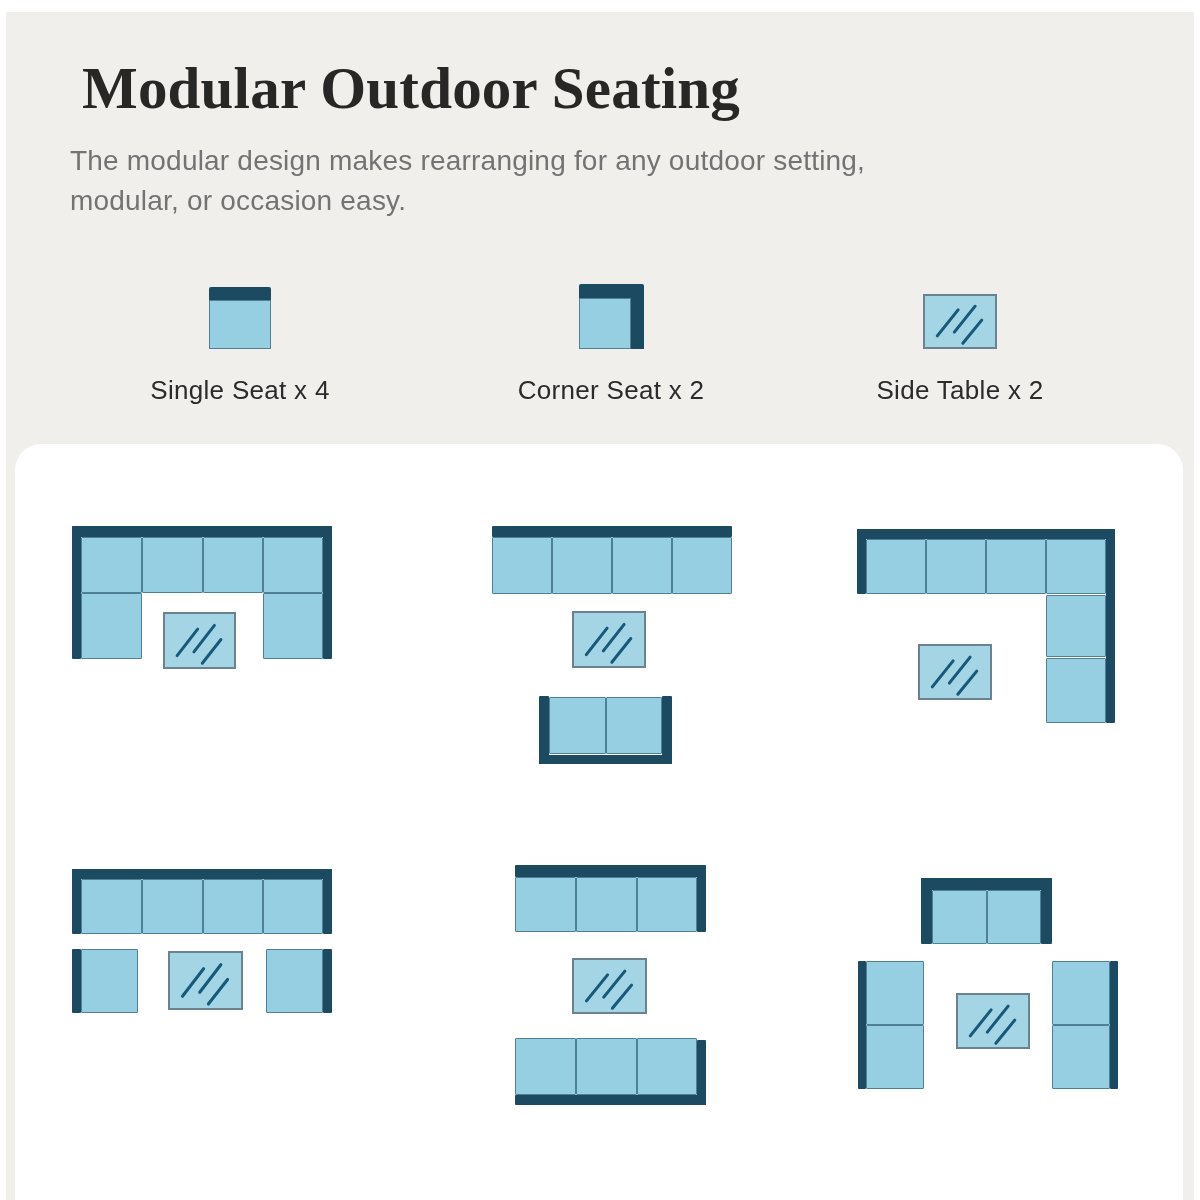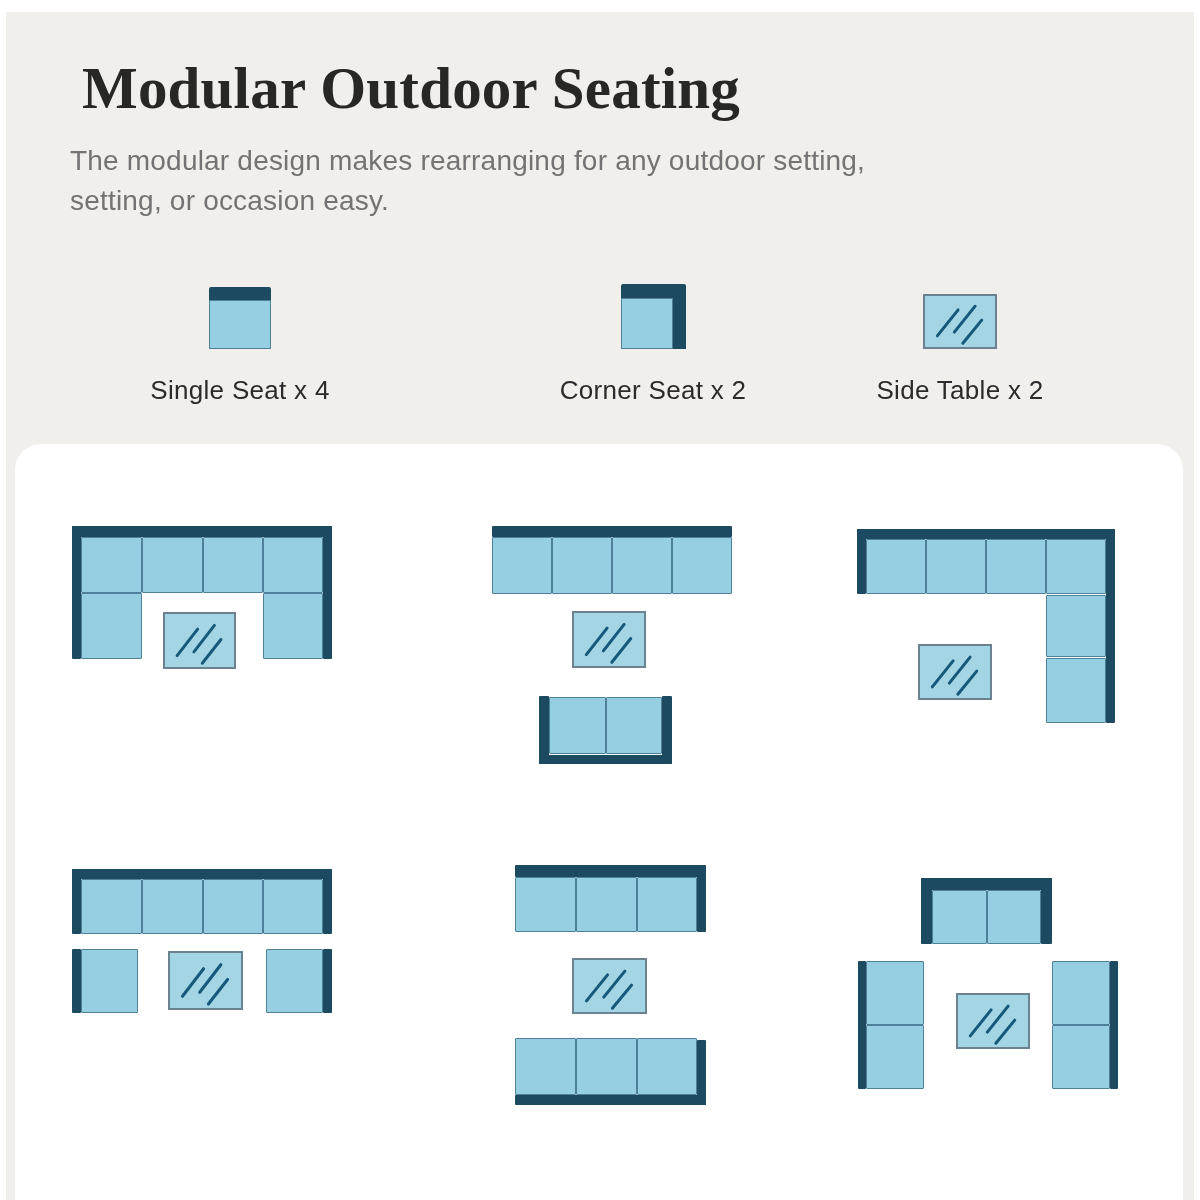--- a/index.html
+++ b/index.html
@@ -17,21 +17,21 @@
     color:#272725;letter-spacing:.2px;white-space:nowrap;
   }
   .page-subtitle{
     position:absolute;left:70px;top:141px;margin:0;
     font-size:28px;line-height:1.42;color:#3a3a38;letter-spacing:.2px;
   }
   
   .legend-item{position:absolute;top:283px;width:270px;display:flex;flex-direction:column;align-items:center;}
   .legend-icon-slot{height:66px;display:flex;align-items:flex-end;}
   .legend-label{margin-top:26px;font-size:26px;font-weight:500;color:#2b2b2b;letter-spacing:.3px;white-space:nowrap;}
-  .li-1{left:105px;} .li-2{left:518px;justify-content:space-between;} .li-3{left:825px;}
+  .li-1{left:105px;} .li-2{left:476px;justify-content:space-between;} .li-3{left:825px;}
 
   .icon-seat{position:relative;width:62px;height:62px;}
   .icon-seat .back{position:absolute;top:0;left:0;right:0;height:13px;background:var(--navy);border-radius:2px 2px 0 0;}
   .icon-seat .cush{position:absolute;top:13px;left:0;right:0;bottom:0;background:var(--cushion);border:1px solid var(--cushion-border);box-sizing:border-box;}
   .icon-corner{position:relative;width:65px;height:65px;}
   .icon-corner .back-top{position:absolute;top:0;left:0;right:0;height:14px;background:var(--navy);border-radius:2px 2px 0 0;}
   .icon-corner .back-right{position:absolute;top:14px;right:0;width:13px;bottom:0;background:var(--navy);}
   .icon-corner .cush{position:absolute;top:14px;left:0;right:13px;bottom:0;background:var(--cushion);border:1px solid var(--cushion-border);box-sizing:border-box;}
   .icon-table{position:relative;width:74px;height:55px;background:var(--table-fill);border:2px solid var(--table-border);box-sizing:border-box;}
   .icon-table svg,.piece.table svg{position:absolute;inset:0;width:100%;height:100%;}
@@ -49,21 +49,21 @@
 </style>
 </head>
 <body>
 
 <div class="frame">
   <div class="bg"></div>
 
   <h1 class="page-title" style="color: rgb(39, 39, 37);">Modular Outdoor Seating</h1>
   <p class="page-subtitle" style="color: #737373;">
     <span>The modular design makes rearranging for any outdoor setting,</span><br>
-    <span>setting, or occasion easy.</span>
+    <span>modular, or occasion easy.</span>
   </p>
 
   <div class="legend-item li-1">
     <div class="legend-icon-slot">
       <div class="icon-seat">
         <div class="back"></div>
         <div class="cush"></div>
       </div>
     </div>
     <div class="legend-label">Single Seat x 4</div>

